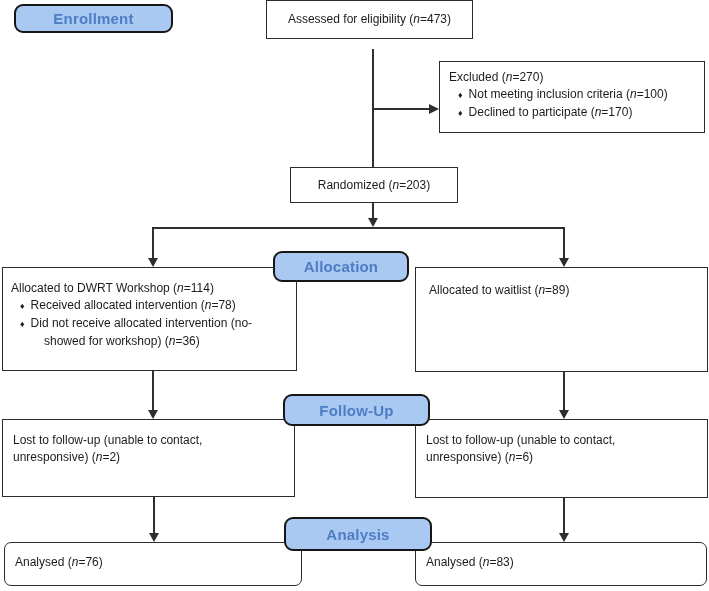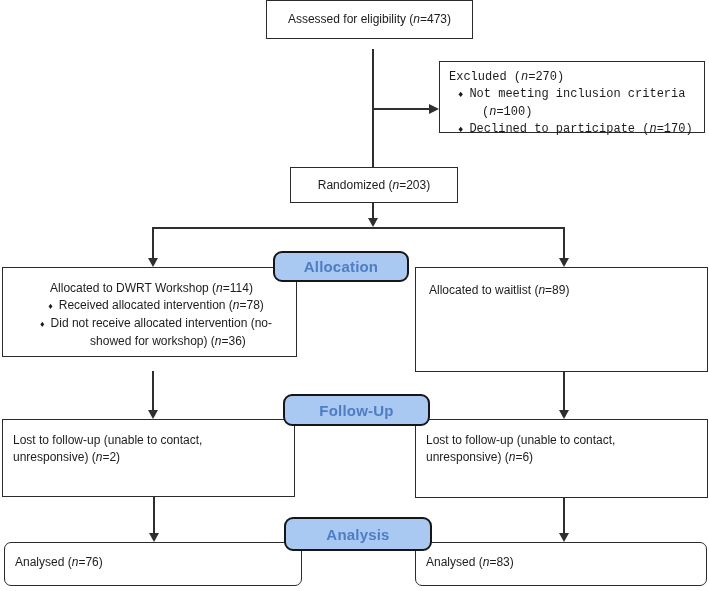--- a/index.html
+++ b/index.html
@@ -22,21 +22,21 @@
   .line { position: absolute; background: #2f2f2f; z-index: 1; }
   .arr { position: absolute; width: 0; height: 0; z-index: 1; }
   .arr.down {
     border-left: 5px solid transparent; border-right: 5px solid transparent;
     border-top: 9px solid #2f2f2f;
   }
   .arr.right {
     border-top: 5px solid transparent; border-bottom: 5px solid transparent;
     border-left: 10px solid #2f2f2f;
   }
-  .pad-title { padding: 7px 8px 0 9px; font-family: Liberation Mono, monospace; }
+  .pad-title { padding: 7px 8px 0 9px; }
   .pad-title2 { padding: 12px 4px 0 8px; }
   .pad-single { padding: 14px 12px 0 13px; }
   .pad-lost { padding: 12px 14px 0 10px; }
   .pad-an { padding: 11px 10px 0 10px; border-radius: 7px; }
   .brow { padding-left: 33px; text-indent: -24px; }
   .bmark { font-size: 9px; margin-right: 6px; }
 </style>
 </head>
 <body>
 
@@ -58,20 +58,23 @@
   <div class="line" style="left:152px; top:371px; width:2px; height:39px;"></div>
   <div class="arr down" style="left:148px; top:410px;"></div>
   <div class="line" style="left:563px; top:372px; width:2px; height:38px;"></div>
   <div class="arr down" style="left:559px; top:410px;"></div>
 
   <div class="line" style="left:153px; top:497px; width:2px; height:36px;"></div>
   <div class="arr down" style="left:149px; top:533px;"></div>
   <div class="line" style="left:563px; top:498px; width:2px; height:35px;"></div>
   <div class="arr down" style="left:559px; top:533px;"></div>
 
+  <div class="stage" style="left:14px; top:4px; width:159px; height:29px;">
+    <span>Enrollment</span>
+  </div>
   <div class="stage" style="left:273px; top:251px; width:136px; height:31px;">
     <span>Allocation</span>
   </div>
   <div class="stage" style="left:283px; top:394px; width:147px; height:32px;">
     <span>Follow-Up</span>
   </div>
   <div class="stage" style="left:284px; top:517px; width:148px; height:34px;">
     <span>Analysis</span>
   </div>
 
@@ -82,21 +85,21 @@
   <div class="box pad-title" style="left:439px; top:61px; width:266px; height:72px;">
     <div>Excluded (<i>n</i>=270)</div>
     <div class="brow"><span class="bmark">♦</span><span>Not meeting inclusion criteria (<i>n</i>=100)</span></div>
     <div class="brow"><span class="bmark">♦</span><span>Declined to participate (<i>n</i>=170)</span></div>
   </div>
 
   <div class="box center" style="left:290px; top:167px; width:168px; height:36px;">
     <span>Randomized (<i>n</i>=203)</span>
   </div>
 
-  <div class="box pad-title2" style="left:2px; top:267px; width:295px; height:90px;text-align:center;">
+  <div class="box pad-title2" style="left:2px; top:267px; width:295px; height:104px;">
     <div>Allocated to DWRT Workshop (<i>n</i>=114)</div>
     <div class="brow"><span class="bmark">♦</span><span>Received allocated intervention (<i>n</i>=78)</span></div>
     <div class="brow"><span class="bmark">♦</span><span>Did not receive allocated intervention (no-showed for workshop) (<i>n</i>=36)</span></div>
   </div>
 
   <div class="box pad-single" style="left:415px; top:267px; width:293px; height:105px;">
     <div>Allocated to waitlist (<i>n</i>=89)</div>
   </div>
 
   <div class="box pad-lost" style="left:2px; top:419px; width:293px; height:78px;">

